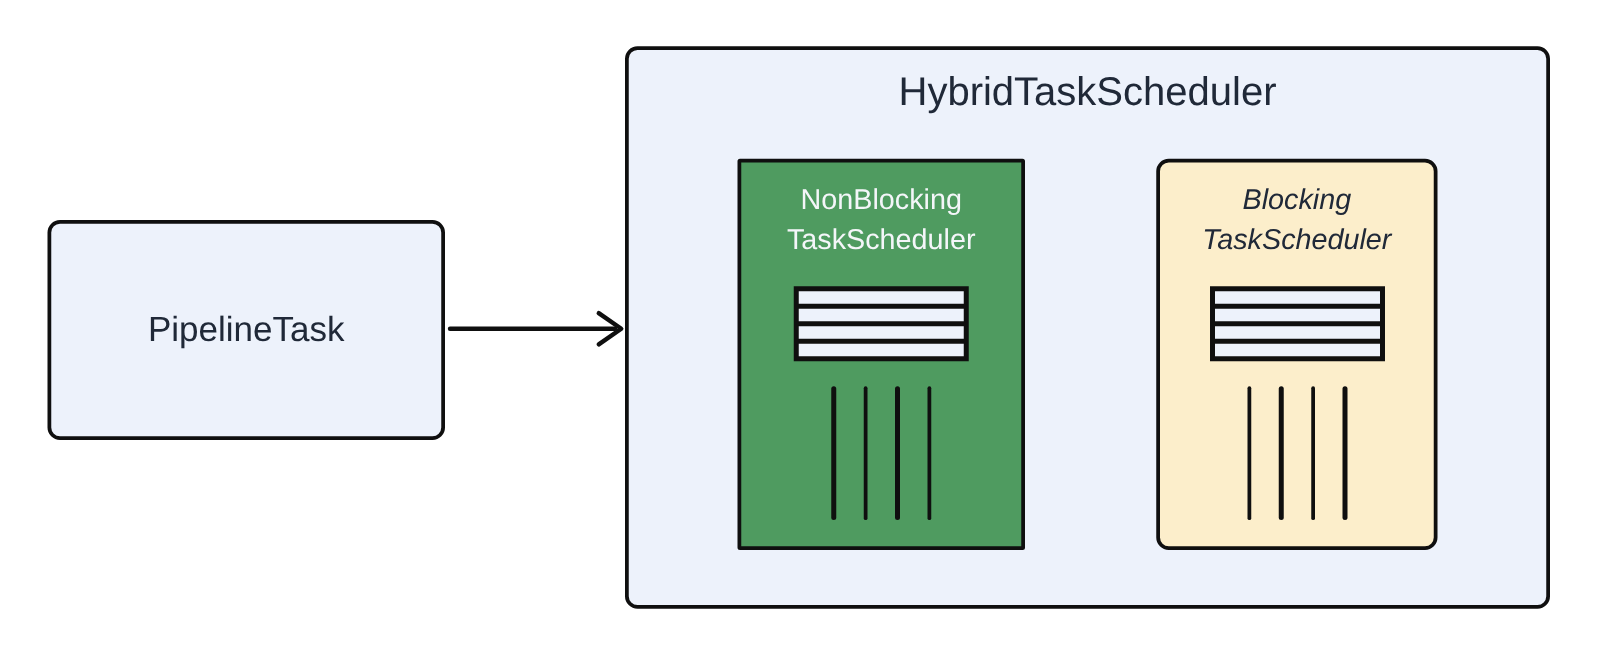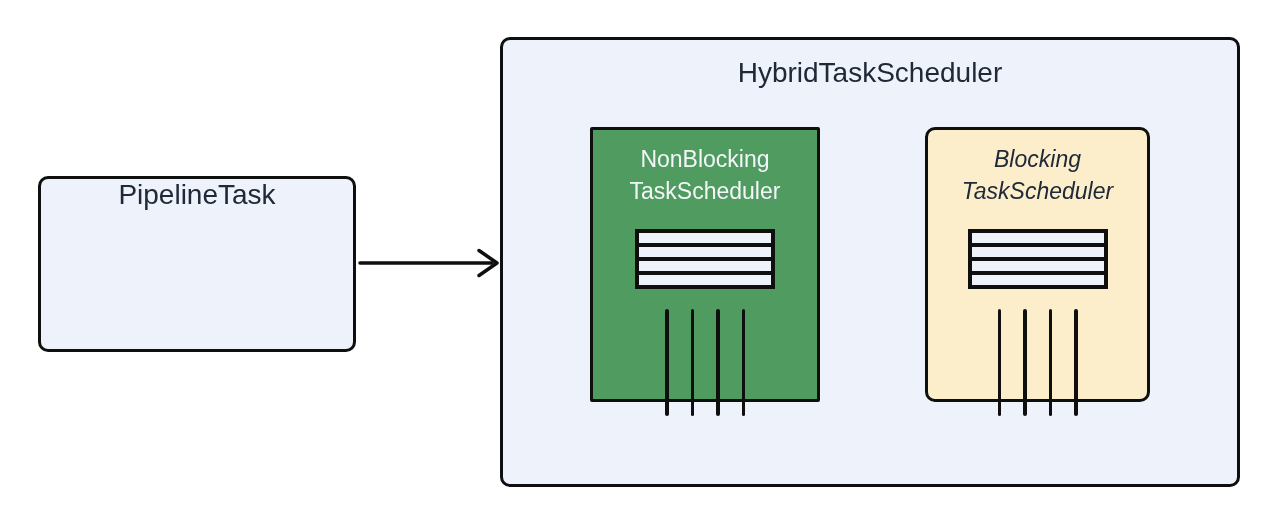--- a/index.html
+++ b/index.html
@@ -20,48 +20,48 @@
     overflow:hidden;
   }
   .canvas{position:relative;width:1280px;height:528px;}
 
   
   .pipeline-node{
     position:absolute;left:38px;top:176px;width:318px;height:176px;
     background:var(--panel-fill);
     border:3px solid var(--stroke);
     border-radius:10px;
-    display:flex;justify-content:center;
+    display:flex;align-items:center;justify-content:center;
     font-size:28px;
   }
 
   
   .flow-arrow{position:absolute;left:354px;top:243px;}
   .flow-arrow line,.flow-arrow polyline{
     stroke:var(--stroke);stroke-width:3.5;fill:none;
     stroke-linecap:round;stroke-linejoin:round;
   }
 
   
   .hybrid-container{
     position:absolute;left:500px;top:37px;width:740px;height:450px;
     background:var(--panel-fill);
     border:3px solid var(--stroke);
     border-radius:10px;
   }
   .hybrid-title{
     margin-top:16px;
     text-align:center;
-    font-size:28px;
+    font-size:32px;
     line-height:34px;
   }
 
   
   .scheduler{
-    position:absolute;top:87px;height:275px;
+    position:absolute;top:87px;height:313px;
     border:3px solid var(--stroke);
   }
   .scheduler.nonblocking{
     left:87px;width:230px;
     background:var(--green-fill);
     border-radius:2px;
     color:var(--text-light);
   }
   .scheduler.blocking{
     left:422px;width:225px;

